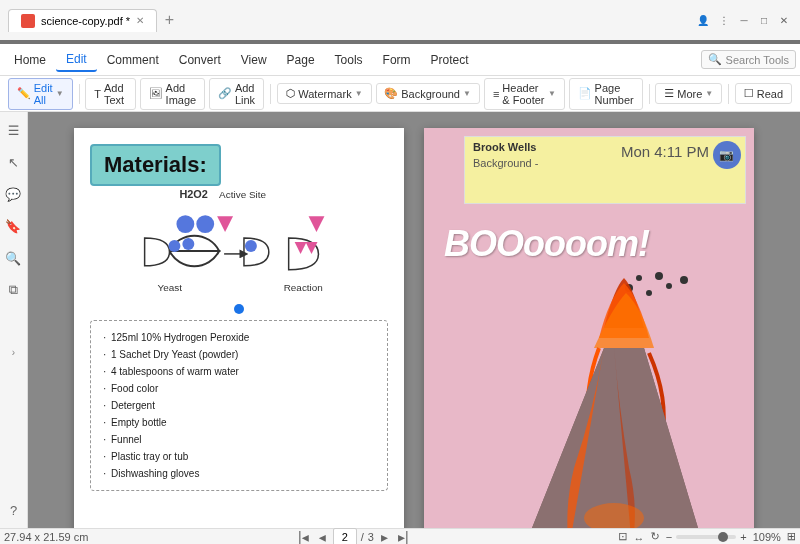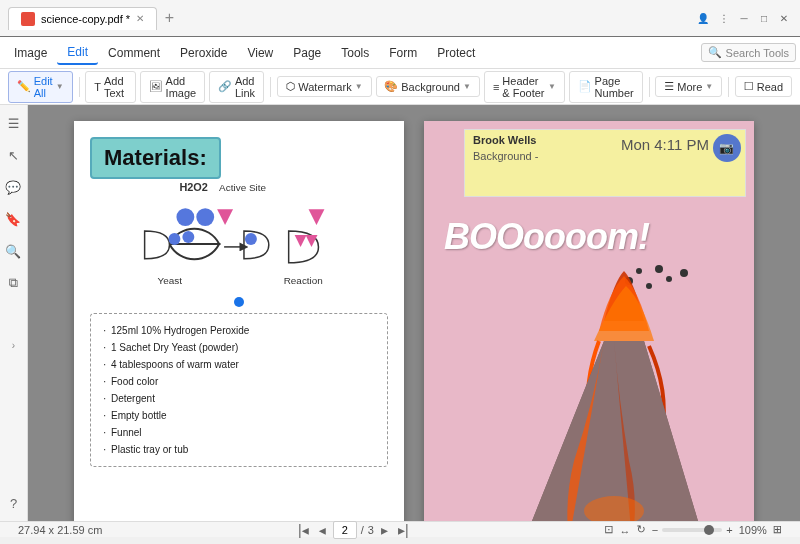--- a/index.html
+++ b/index.html
@@ -1,24 +1,24 @@
 <!DOCTYPE html>
 <html><head>
   <meta charset="utf-8">
   <style>
     * { margin: 0; padding: 0; box-sizing: border-box; }
     body { width: 800px; height: 544px; overflow: hidden; font-family: 'Segoe UI', Arial, sans-serif; background: #f0f0f0; font-size: 12px; }
 
     
     .title-bar {
-      height: 37px;
+      height: 44px;
       background: #f5f5f5;
       display: flex;
       align-items: center;
-      border-bottom: 1px solid #737373;
+      border-bottom: 4px solid #737373;
       padding: 0 8px;
       justify-content: space-between;
     }
     .title-bar-left { display: flex; align-items: center; gap: 6px; }
     .tab-area { display: flex; align-items: center; }
     .tab {
       background: #fff;
       border: 1px solid #ccc;
       border-bottom: none;
       padding: 4px 12px;
@@ -236,21 +236,21 @@
     }
 
     
     .status-bar {
       height: 16px;
       background: #f5f5f5;
       border-top: 1px solid #ddd;
       display: flex;
       align-items: center;
       justify-content: space-between;
-      padding: 0 18px;
+      padding: 0 4px;
       font-size: 11px;
       color: #555;
     }
     .status-left { display: flex; align-items: center; gap: 10px; }
     .status-center { display: flex; align-items: center; gap: 4px; }
     .status-right { display: flex; align-items: center; gap: 6px; }
     .nav-btn { cursor: pointer; color: #666; font-size: 14px; padding: 0 3px; }
     .zoom-control { display: flex; align-items: center; gap: 4px; }
     .zoom-slider {
       width: 60px; height: 4px;
@@ -299,24 +299,24 @@
   <div class="title-controls">
     <div class="title-btn">👤</div>
     <div class="title-btn">⋮</div>
     <div class="title-btn">─</div>
     <div class="title-btn">□</div>
     <div class="title-btn">✕</div>
   </div>
 </div>
 
 <div class="menu-bar">
-  <div class="menu-item">Image</div>
+  <div class="menu-item">Home</div>
   <div class="menu-item active">Edit</div>
   <div class="menu-item">Comment</div>
-  <div class="menu-item">Peroxide</div>
+  <div class="menu-item">Convert</div>
   <div class="menu-item">View</div>
   <div class="menu-item">Page</div>
   <div class="menu-item">Tools</div>
   <div class="menu-item">Form</div>
   <div class="menu-item">Protect</div>
   <div class="menu-search">
     <span>🔍</span>
     <span>Search Tools</span>
   </div>
 </div>
@@ -439,20 +439,21 @@
       
       <ul class="materials-list">
         <li>125ml 10% Hydrogen Peroxide</li>
         <li>1 Sachet Dry Yeast (powder)</li>
         <li>4 tablespoons of warm water</li>
         <li>Food color</li>
         <li>Detergent</li>
         <li>Empty bottle</li>
         <li>Funnel</li>
         <li>Plastic tray or tub</li>
+        <li>Dishwashing gloves</li>
       </ul>
     </div>
 
     <div class="pdf-page-right">
 
       <div class="sticky-note">
         <div>
           <div style="font-size:11px;font-weight:bold;color:#333;">Brook Wells</div>
           <div style="font-size:11px;color:#555;margin-top:4px;">Background -</div>
         </div>

